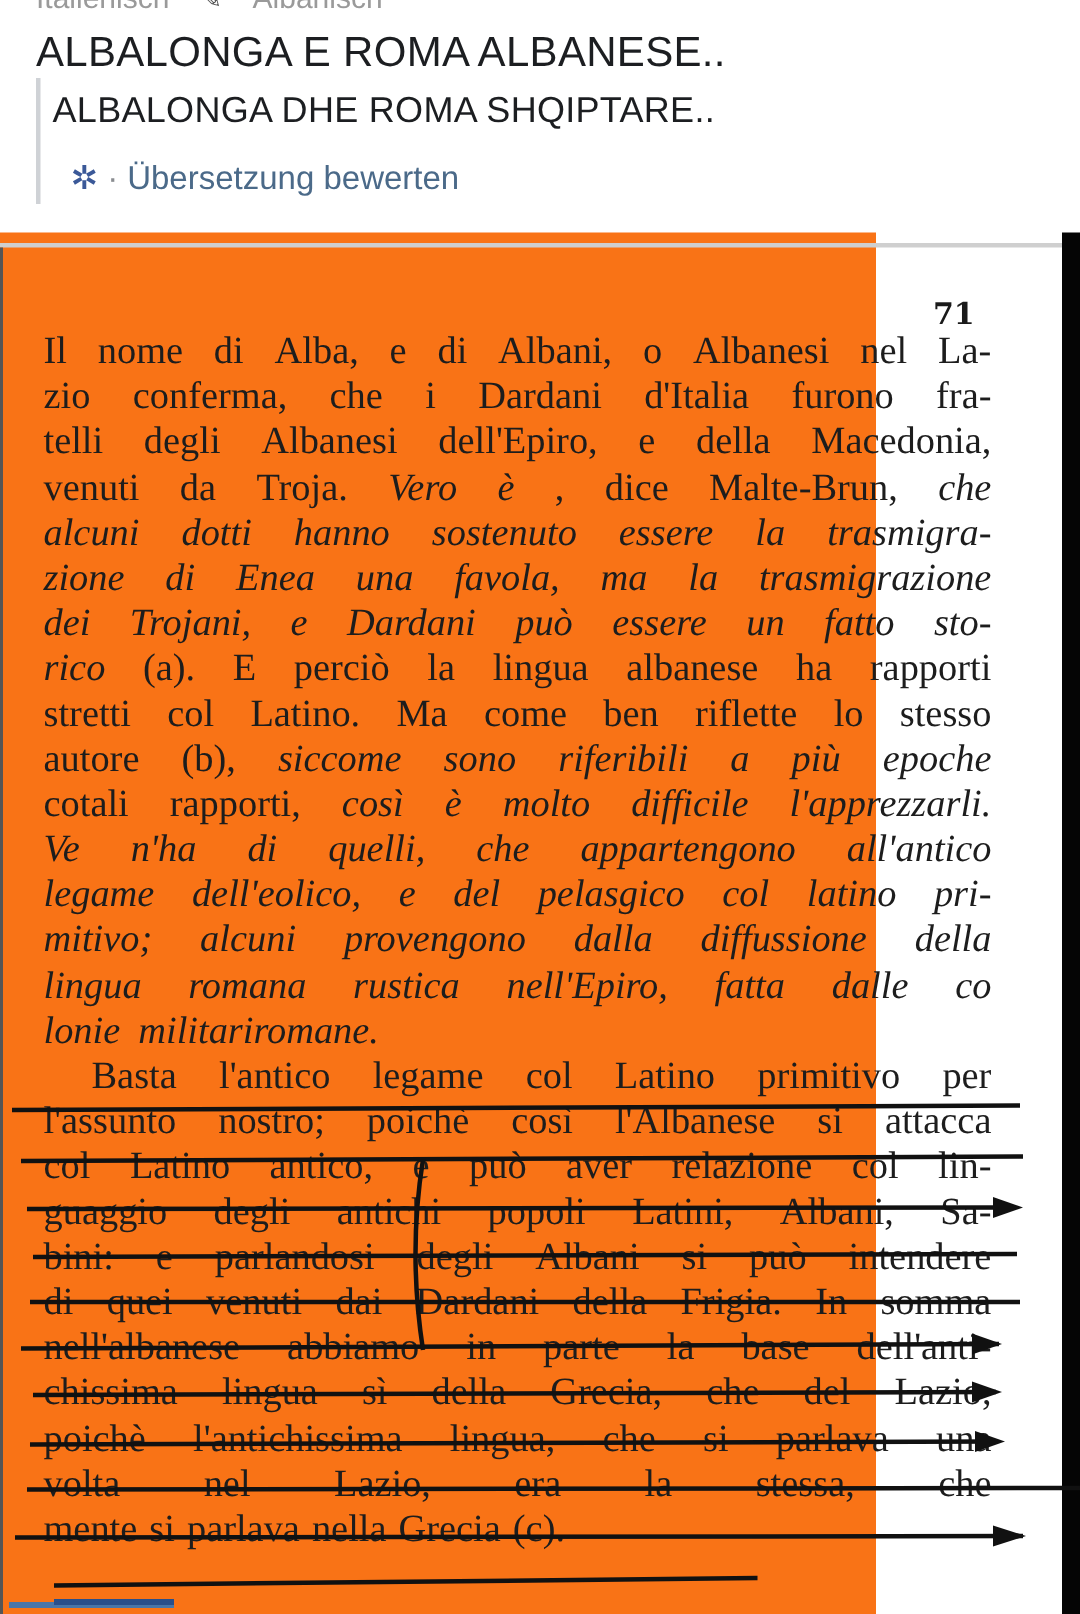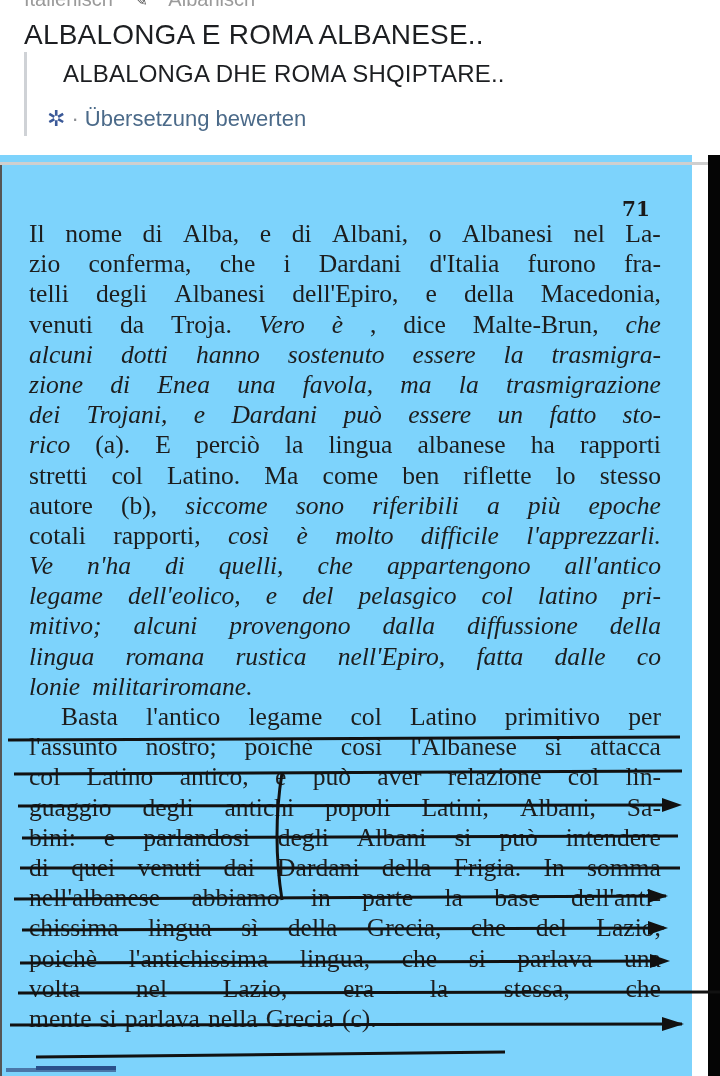--- a/index.html
+++ b/index.html
@@ -2,26 +2,26 @@
 <html><head>
 <meta charset="utf-8">
 <style>
   html, body { margin:0; padding:0; }
   body { width:720px; height:1076px; background:#ffffff; position:relative; overflow:hidden;
          font-family:"Liberation Sans", sans-serif; }
   .lang-row { position:absolute; left:24px; top:-12px; font-size:20px; color:#9a9a9a; white-space:nowrap; }
   .lang-row .pencil { display:inline-block; margin:0 16px; font-size:16px; color:#555; }
   .orig-title { position:absolute; left:24px; top:19px; font-size:28px; color:#1c1e21; letter-spacing:0.2px; }
   .translation { position:absolute; left:24px; top:52px; width:640px; height:84px; border-left:3px solid #cfd2d6; }
-  .trans-title { position:absolute; left:36px; top:8px; font-size:24px; color:#1c1e21; letter-spacing:0.2px; }
+  .trans-title { position:absolute; left:8px; top:8px; font-size:24px; color:#1c1e21; letter-spacing:0.2px; }
   .rate-row { position:absolute; left:20px; top:54px; font-size:22px; color:#4b6a89; display:flex; align-items:center; }
   .gear { color:#3b5998; font-size:22px; margin-right:6px; line-height:1; }
   .dot { color:#8a8d91; margin-right:6px; }
 
-  .scan { position:absolute; left:0; top:155px; width:692px; height:921px; background:#7dd3fc; }
+  .scan { position:absolute; left:0; top:155px; width:584px; height:921px; background:#f97316; }
   .scan-topline { position:absolute; left:0; top:7px; width:708px; height:3px; background:#cfcfcf; }
   .scan-leftline { position:absolute; left:0; top:10px; width:2px; height:911px; background:#555; }
   .right-bar { position:absolute; left:708px; top:0; width:12px; height:921px; background:#050505; }
   .page-num { position:absolute; left:622px; top:42px; font-family:"DejaVu Serif", serif; font-weight:bold; font-size:20px; color:#1a1a1a; }
   .book { position:absolute; left:29px; top:64px; width:632px; font-family:"Liberation Serif", serif; font-size:25.6px; color:#1d1d1d; line-height:30.2px; }
   .book .ln { white-space:nowrap; display:flex; justify-content:space-between; height:30.2px; }
   .book .ln.last { justify-content:flex-start; }
   .book .ln.indent { padding-left:32px; }
   .book i { font-style:italic; }
   .book .w { display:inline-block; }

